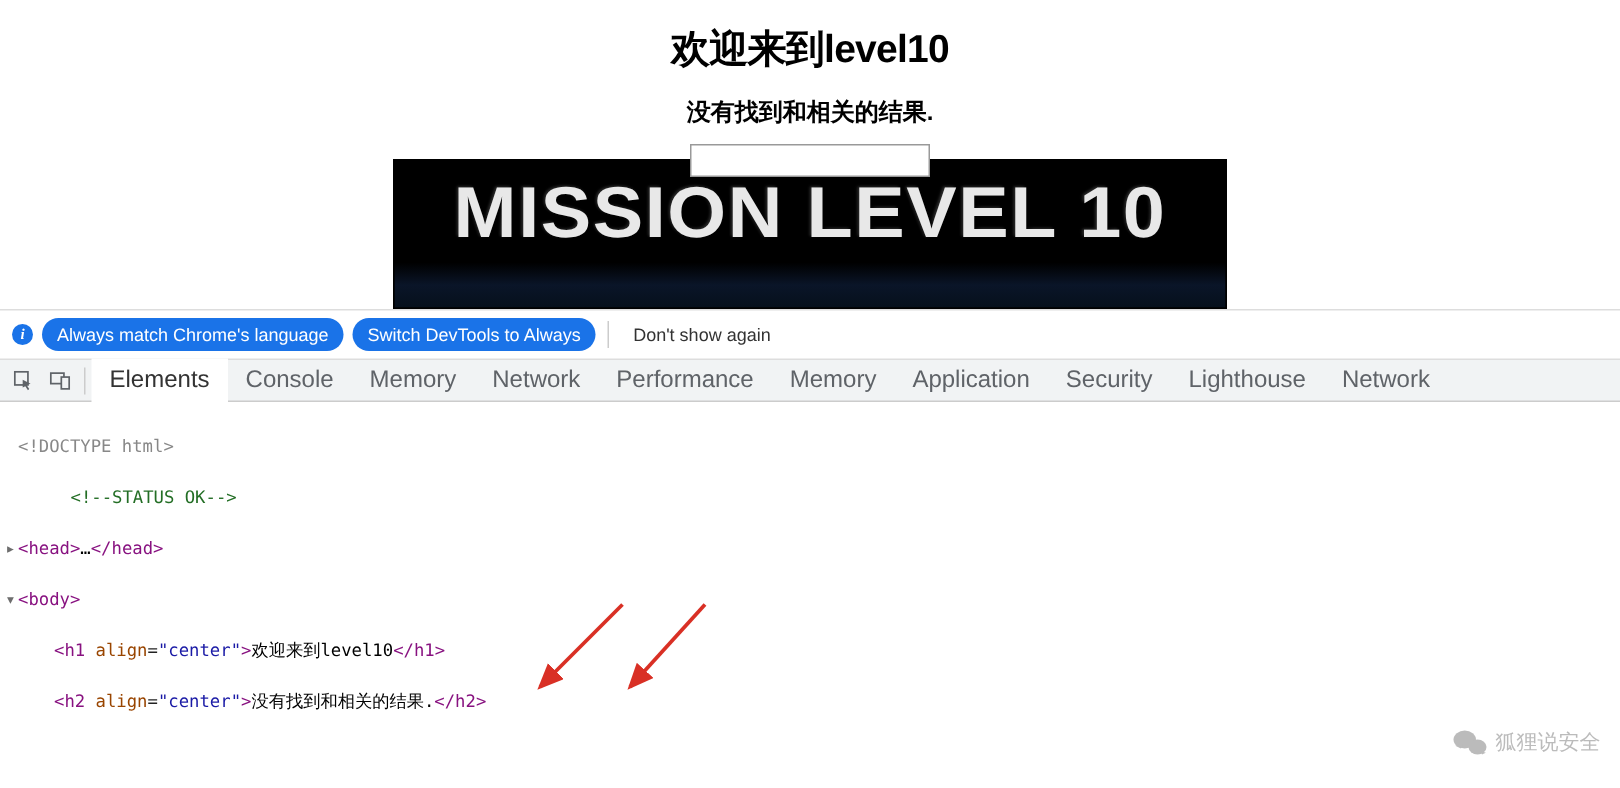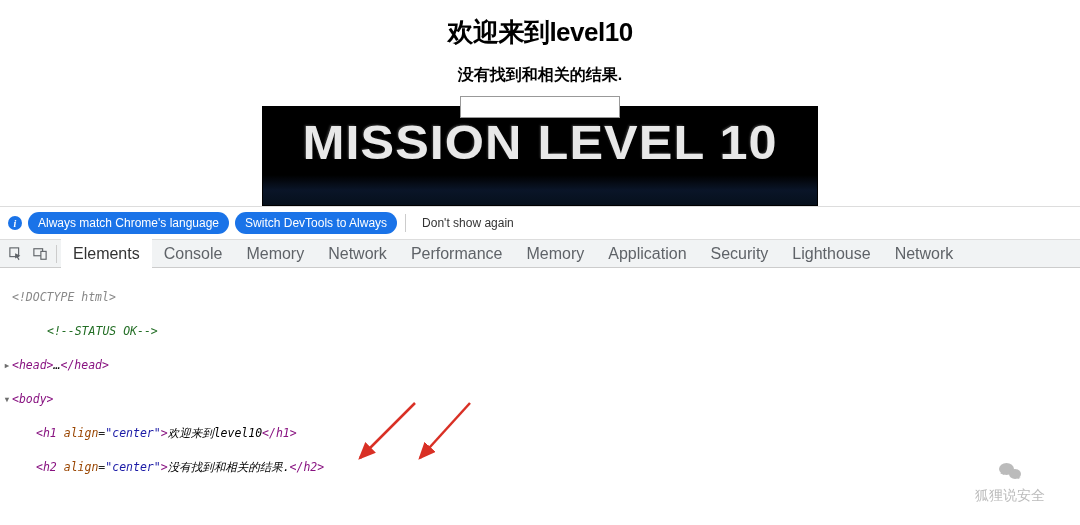--- a/index.html
+++ b/index.html
@@ -163,51 +163,49 @@
     background: #fff;
     font-family: Menlo, Consolas, monospace;
     font-size: 11.5px;
     line-height: 17px;
     color: #222;
     padding: 4px 0;
     white-space: pre;
   }
   .dt-line {
     padding-left: 12px;
-    font-style: italic;
   }
   .ind1 { padding-left: 12px; }
   .ind3 { padding-left: 36px; }
   .tri { color: #6e6e6e; display: inline-block; width: 10px; text-align: center; margin-left: -10px; }
   .tag { color: #881280; }
   .attr-name { color: #994500; }
   .attr-val { color: #1a1aa6; }
   .cmt { color: #236e25; margin-left: 35px; }
   .txt { color: #000; }
   .sel-hint { color: #888; }
   
   .anno-arrows {
     position: absolute;
     left: 335px;
     top: 398px;
     pointer-events: none;
   }
   
   .watermark {
     position: absolute;
-    right: 35px;
+    right: 13px;
     bottom: 20px;
     display: flex;
     align-items: center;
     gap: 6px;
     color: #b0b0b0;
     font-size: 14px;
     font-weight: 500;
     opacity: 0.85;
-    flex-direction: column;
   }
   .wechat-icon {
     width: 22px;
     height: 20px;
     position: relative;
   }
   .wechat-icon .b1 {
     position: absolute;
     width: 15px;
     height: 12px;

